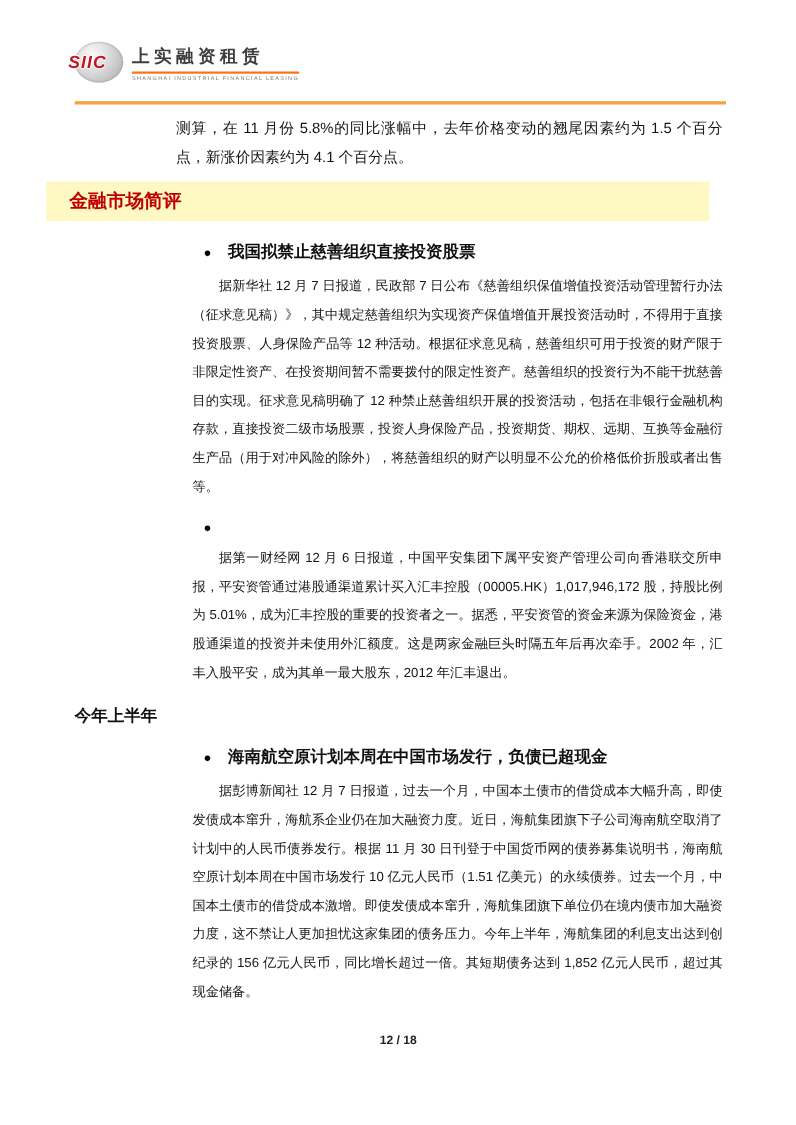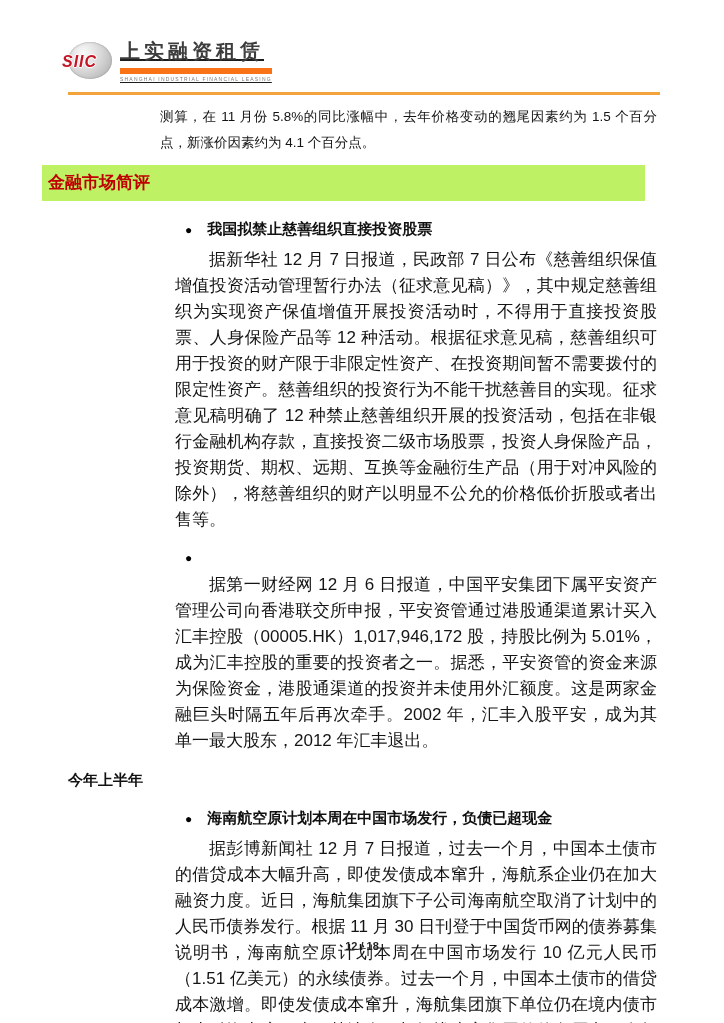--- a/index.html
+++ b/index.html
@@ -6,67 +6,67 @@
   .page{
     position:relative;
     width:724px;height:1023px;
     background:#ffffff;
     overflow:hidden;
     font-family:"Liberation Sans","DejaVu Sans",sans-serif;
     color:#1c1c1c;
   }
   
   .header{padding:38px 0 0 68px;height:50px;}
-  .logo{display:flex;align-items:center;gap:8px;text-decoration:underline;}
+  .logo{display:flex;align-items:flex-end;gap:8px;}
   .logo-globe{
     position:relative;flex:0 0 auto;
     width:44px;height:37px;border-radius:50%;
     background:radial-gradient(circle at 35% 30%,#fafafa 0%,#d9d9d9 45%,#a8a8a8 100%);
     box-shadow:inset 0 0 2px #8f8f8f;
   }
   .logo-siic{
     position:absolute;left:-6px;top:11px;
     font-size:16px;font-weight:bold;font-style:italic;
     color:#c41425;letter-spacing:1px;
     text-shadow:-1px 0 #fff,1px 0 #fff,0 -1px #fff,0 1px #fff;
   }
   .logo-text{display:flex;flex-direction:column;}
   .logo-cn{
-    font-size:20px;font-weight:bold;color:#3d3d3d;
-    letter-spacing:4px;border-bottom:6px solid #f97316;padding-bottom:3px;
+    font-size:16px;font-weight:bold;color:#3d3d3d;
+    letter-spacing:4px;border-bottom:2px solid #f97316;padding-bottom:3px;
   }
   .logo-en{font-size:5px;color:#777;letter-spacing:1.2px;margin-top:2px;}
   
   .gold-rule{height:3px;background:#f2a33c;margin:4px 64px 0 68px;}
   
   .intro{
     margin:9px 67px 0 160px;
     font-size:13.5px;line-height:26px;text-align:justify;color:#141414;
   }
   
   .banner{
     margin:9px 79px 0 42px;height:36px;
-    background:#bef264;
+    background:#fef9c3;
     color:#c00000;font-size:17px;font-weight:bold;
-    line-height:36px;padding-left:6px;
+    line-height:36px;padding-left:21px;
   }
   
   .section-title{
     margin:17px 0 0 68px;
     font-size:15px;font-weight:bold;color:#111;
   }
   .item-heading{
     display:flex;align-items:center;gap:15px;
     margin:19px 67px 0 185px;
     font-size:15px;font-weight:bold;color:#111;
   }
   .bullet-dot{font-size:12px;line-height:1;color:#000;flex:0 0 auto;}
   .item-body{
     margin:8px 67px 0 175px;
-    font-size:17px;line-height:26px;text-align:justify;
+    font-size:12px;line-height:26px;text-align:justify;
     text-indent:2em;color:#141414;
   }
   
   .footer{
     position:absolute;left:0;bottom:71px;width:100%;
     text-align:center;font-size:11px;font-weight:bold;color:#222;
   }
 </style>
 </head>
 <body>

